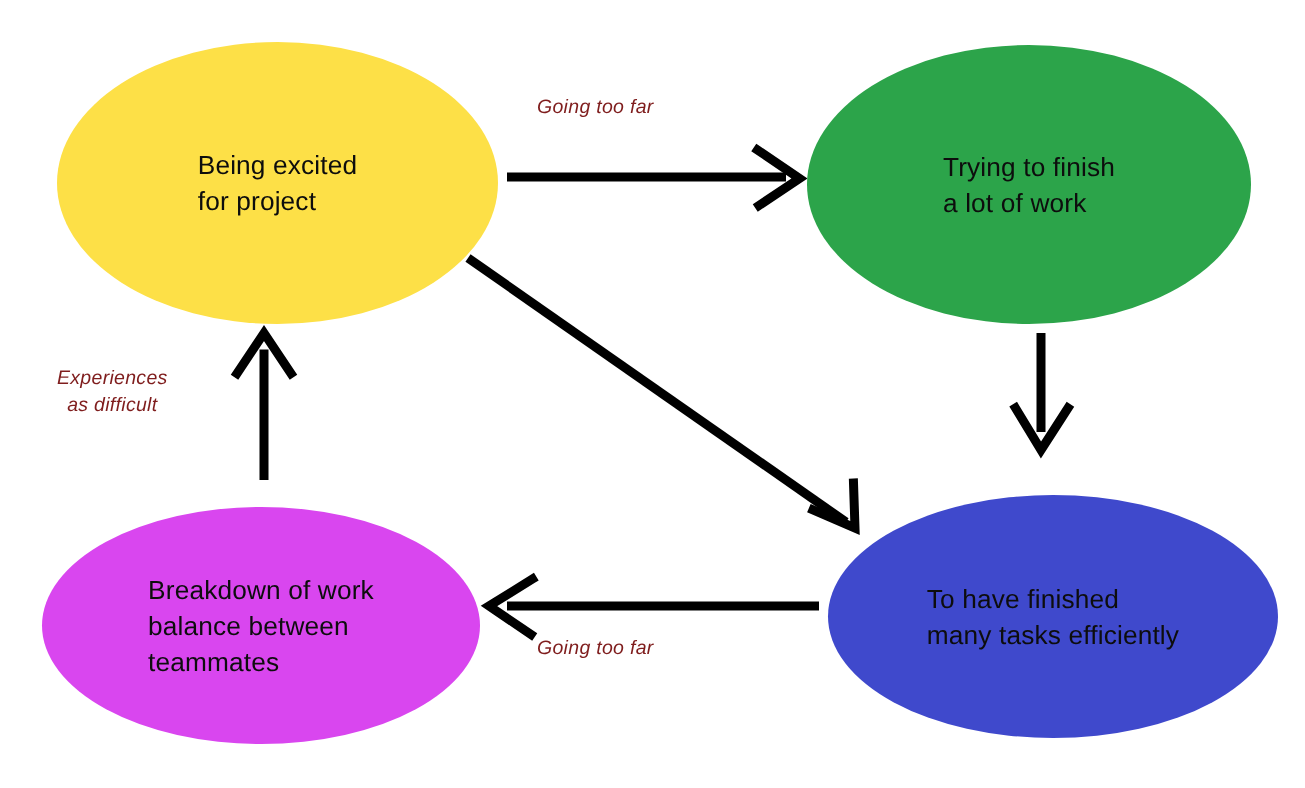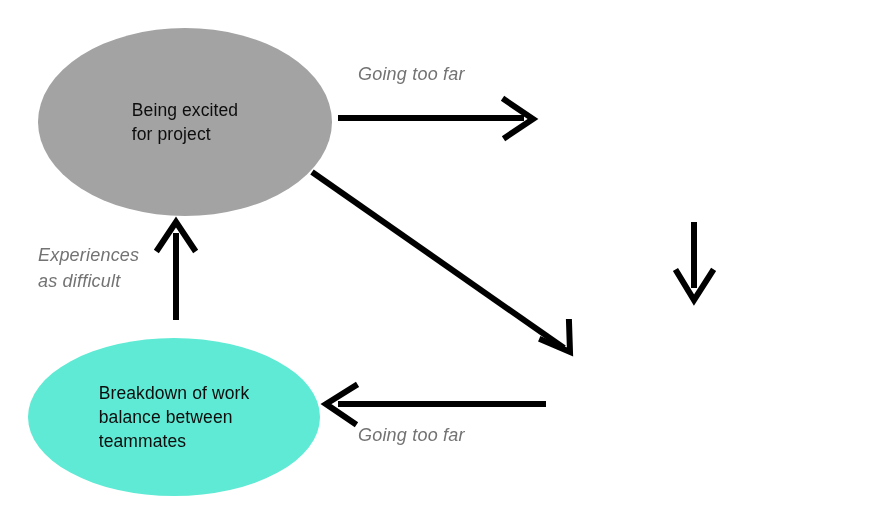--- a/index.html
+++ b/index.html
@@ -45,25 +45,26 @@
     width: 300px; height: 162px;
   }
   #node-yellow {
     left: 28px;  top: 338px;
     width: 292px; height: 158px;
   }
   .edge-label {
     position: absolute;
     font-family: "Liberation Sans", sans-serif;
     font-style: italic;
-    font-size: 18px;
+    font-size: 13px;
     line-height: 1.42;
-    color: #737373;
+    color: #7f1d1d;
     white-space: pre-line;
     letter-spacing: 0.2px;
+    text-align: center;
   }
   #label-top      { left: 358px; top: 62px;  }
   #label-right    { left: 716px; top: 226px; }
   #label-diagonal { left: 347px; top: 251px; }
   #label-left     { left: 38px;  top: 243px; }
   #label-bottom   { left: 358px; top: 423px; }
   svg.arrows {
     position: absolute;
     left: 0; top: 0;
     width: 870px; height: 525px;
@@ -96,28 +97,36 @@
       <path d="M 546 404 L 338 404" stroke="#000000" stroke-width="6" fill="none"></path>
       <path d="M 355 386 L 326 404 L 354 423" stroke="#000000" stroke-width="6" fill="none" stroke-linecap="square" stroke-linejoin="miter"></path>
     </g>
 
     <g>
       <path d="M 176 320 L 176 233" stroke="#000000" stroke-width="6" fill="none"></path>
       <path d="M 158 249 L 176 222 L 194 249" stroke="#000000" stroke-width="6" fill="none" stroke-linecap="square" stroke-linejoin="miter"></path>
     </g>
   </svg>
 
-  <div class="node" id="node-red" style="background:#a3a3a3;">
+  <div class="node" id="node-red" style="background:#fde047;">
     <span class="node-label">Being excited
 for project</span>
   </div>
 
+  <div class="node" id="node-green" style="background:#2CA44A;">
+    <span class="node-label">Trying to finish
+a lot of work</span>
+  </div>
 
+  <div class="node" id="node-blue" style="background:#3F49CC;">
+    <span class="node-label">To have finished
+many tasks efficiently</span>
+  </div>
 
-  <div class="node" id="node-yellow" style="background:#5eead4;">
+  <div class="node" id="node-yellow" style="background:#d946ef;">
     <span class="node-label">Breakdown of work
 balance between
 teammates</span>
   </div>
 
   <div class="edge-label" id="label-top">Going too far</div>
 
 
 
   <div class="edge-label" id="label-bottom">Going too far</div>

